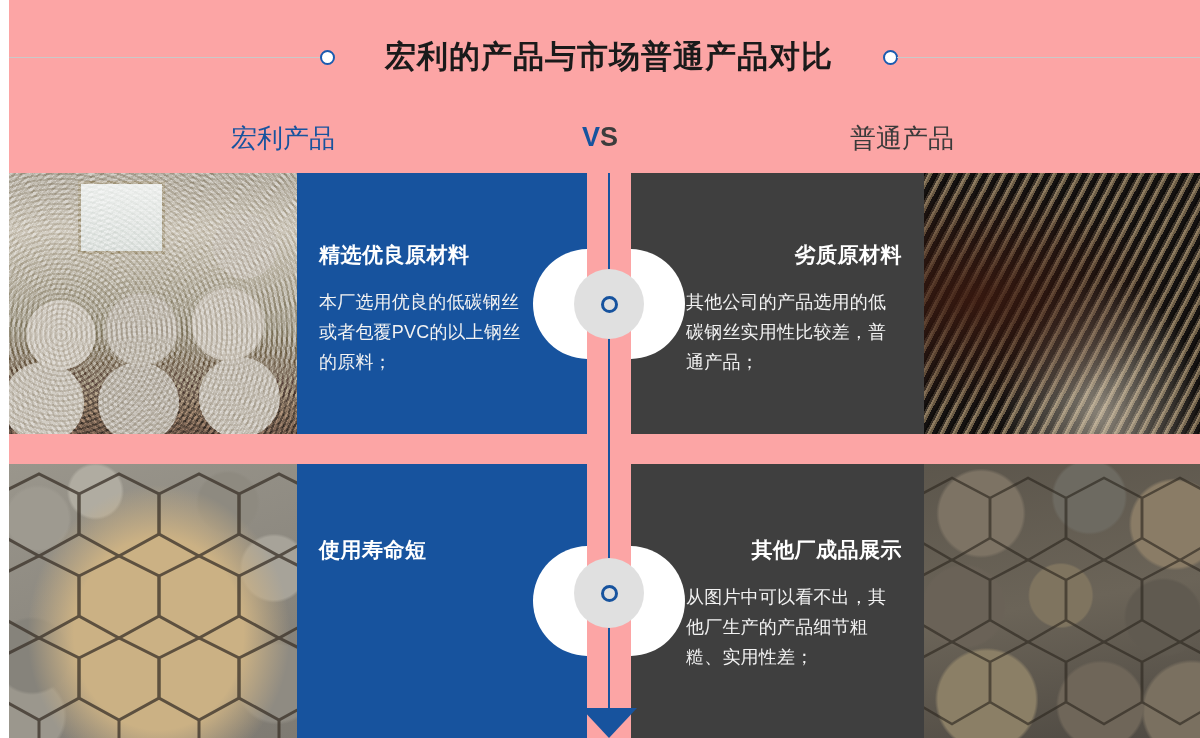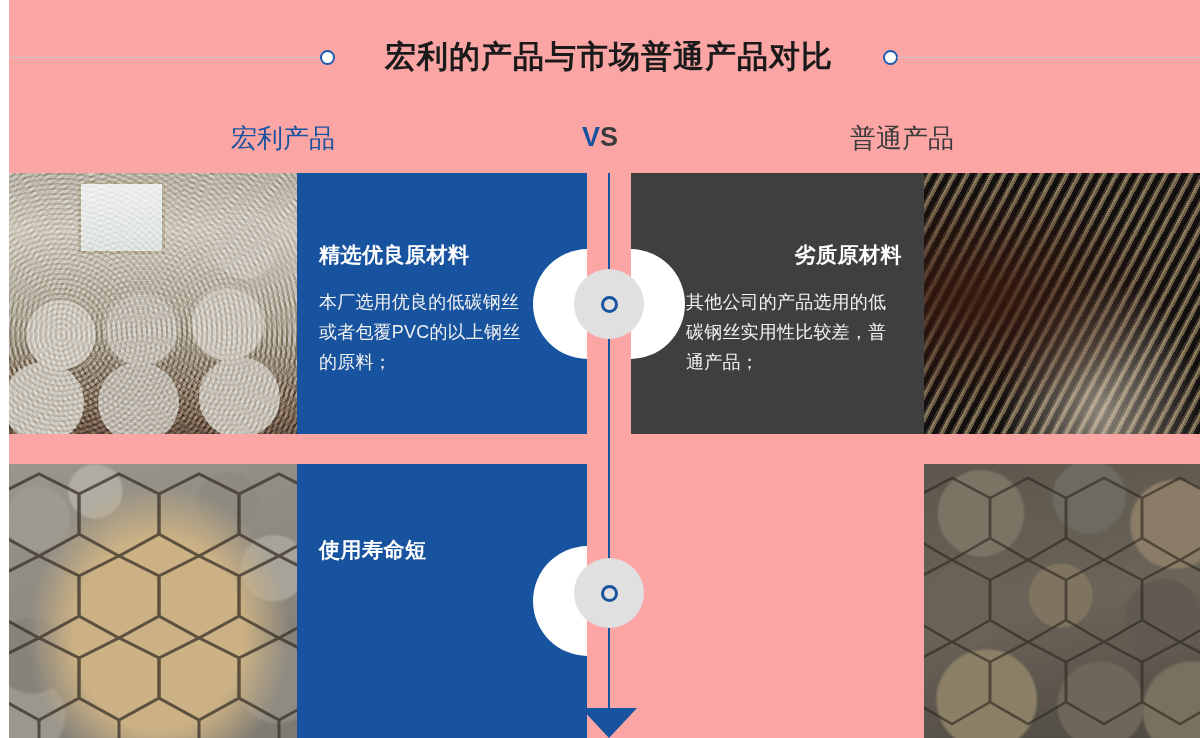--- a/index.html
+++ b/index.html
@@ -243,20 +243,27 @@
       </div>
     </div>
 
     <div class="cell panel-blue">
       <div class="panel-inner">
         <div class="p-title">使用寿命短</div>
       </div>
       <div class="notch"></div>
     </div>
 
+    <div class="cell panel-dark">
+      <div class="panel-inner">
+        <div class="p-title">其他厂成品展示</div>
+        <div class="p-body">从图片中可以看不出，其他厂生产的产品细节粗糙、实用性差；</div>
+      </div>
+      <div class="notch"></div>
+    </div>
 
     <div class="cell img-right">
       <div class="photo ph-gabion-dark">
         <svg class="mesh" viewBox="0 0 285 274" preserveAspectRatio="none">
           <g fill="none" stroke="#2e2820" stroke-width="2.5" opacity="0.75">
             <path d="M-10 34 L28 14 L66 34 L66 74 L28 96 L-10 74 Z"></path>
             <path d="M66 34 L104 14 L142 34 L142 74 L104 96 L66 74 Z"></path>
             <path d="M142 34 L180 14 L218 34 L218 74 L180 96 L142 74 Z"></path>
             <path d="M218 34 L256 14 L294 34 L294 74 L256 96 L218 74 Z"></path>
             <path d="M-10 116 L28 96 L66 116 L66 156 L28 178 L-10 156 Z"></path>

